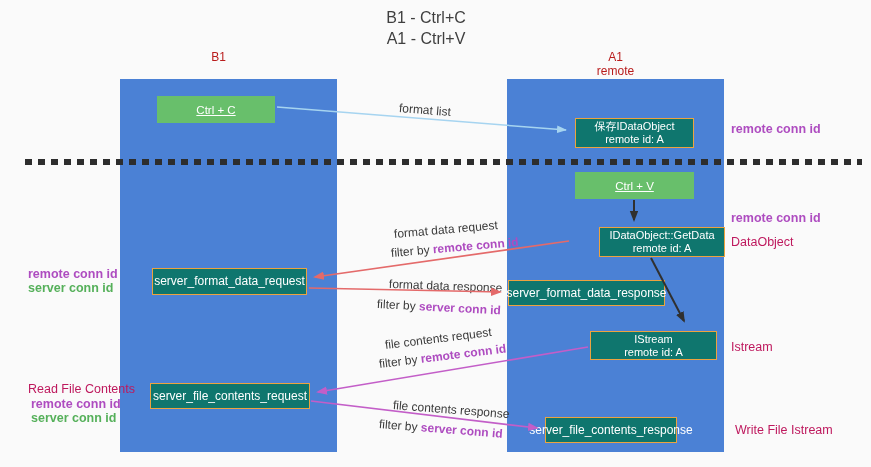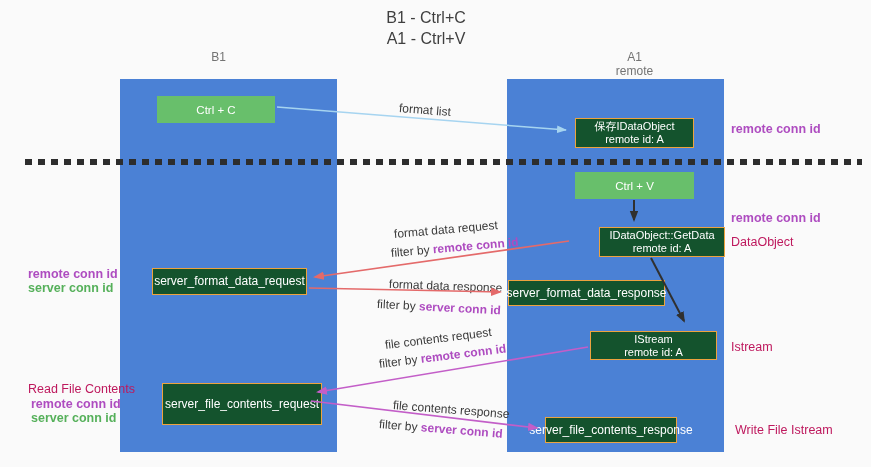--- a/index.html
+++ b/index.html
@@ -1,46 +1,46 @@
 <!DOCTYPE html>
 <html><head>
 <meta charset="utf-8">
 <style>
   html,body{margin:0;padding:0;background:#fafafa;font-family:"Liberation Sans",sans-serif;}
   .canvas{position:relative;width:871px;height:467px;background:#fafafa;overflow:hidden;}
   .title{position:absolute;left:0;top:7px;width:852px;text-align:center;font-size:16px;line-height:21px;color:#3f3f3f;}
-  .col-header{position:absolute;top:50px;width:217px;text-align:center;font-size:12px;line-height:14px;color:#737373;}
+  .col-header{position:absolute;top:50px;width:217px;text-align:center;font-size:12px;line-height:14px;color:#b91c1c;}
   .lifeline{position:absolute;top:79px;width:217px;height:373px;background:#4b81d5;}
   .dashes{position:absolute;left:25px;top:159px;width:837px;height:6px;
     background:repeating-linear-gradient(90deg,#2d2d2d 0 7px,transparent 7px 13px);}
   .box{position:absolute;display:flex;flex-direction:column;align-items:center;justify-content:center;
     color:#fff;text-align:center;box-sizing:border-box;}
-  .green{background:#68bf6b;font-size:11.5px;}
-  .orange{background:#14532d;border:1px solid #eda33f;font-size:11px;line-height:13px;}
+  .green{background:#68bf6b;font-size:11.5px;text-decoration:underline;}
+  .orange{background:#0f766e;border:1px solid #eda33f;font-size:11px;line-height:13px;}
   .orange.single{font-size:12px;}
   .flabel{position:absolute;font-size:12px;color:#3b3b3b;white-space:nowrap;transform-origin:left center;}
   .slabel{position:absolute;font-size:12.5px;white-space:nowrap;color:#be185d;}
   .purple{color:#ae4cc0;font-weight:bold;}
   .greentx{color:#55b05a;font-weight:bold;}
   svg.overlay{position:absolute;left:0;top:0;pointer-events:none;}
 </style>
 </head>
 <body>
 
 <div class="canvas">
 
   <div class="title">
     <div>B1 - Ctrl+C</div>
     <div>A1 - Ctrl+V</div>
   </div>
 
   <div class="col-header" style="left:110px">
     <div>B1</div>
   </div>
-  <div class="col-header" style="left:526px">
+  <div class="col-header" style="left:507px">
     <div>A1</div>
     <div>remote</div>
   </div>
 
   <div class="lifeline" style="left:120px"></div>
   <div class="lifeline" style="left:507px"></div>
 
   <div class="dashes"></div>
 
   <div class="box green" style="left:157px;top:96px;width:118px;height:27px">
@@ -67,21 +67,21 @@
 
   <div class="box orange single" style="left:508px;top:280px;width:157px;height:26px">
     <span>server_format_data_response</span>
   </div>
 
   <div class="box orange" style="left:590px;top:331px;width:127px;height:29px">
     <div>IStream</div>
     <div>remote id: A</div>
   </div>
 
-  <div class="box orange single" style="left:162px;top:383px;width:160px;height:42px">
+  <div class="box orange single" style="left:150px;top:383px;width:160px;height:26px">
     <span>server_file_contents_request</span>
   </div>
 
   <div class="box orange single" style="left:545px;top:417px;width:132px;height:26px">
     <span>server_file_contents_response</span>
   </div>
 
   <div class="flabel" style="left:399px;top:101px;transform:rotate(4.5deg)">format list</div>
 
   <div class="flabel" style="left:394px;top:227px;transform:rotate(-5deg)">format data request</div>

